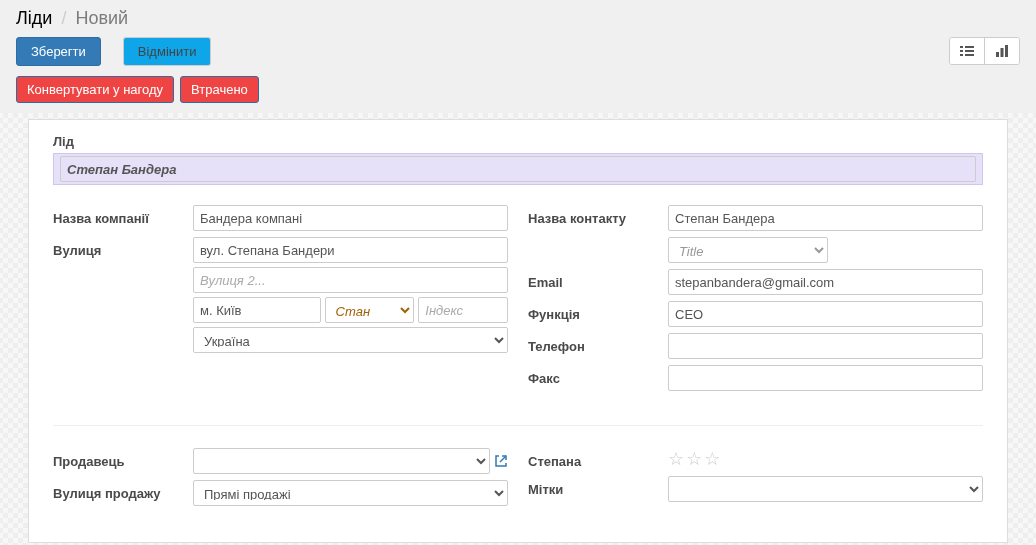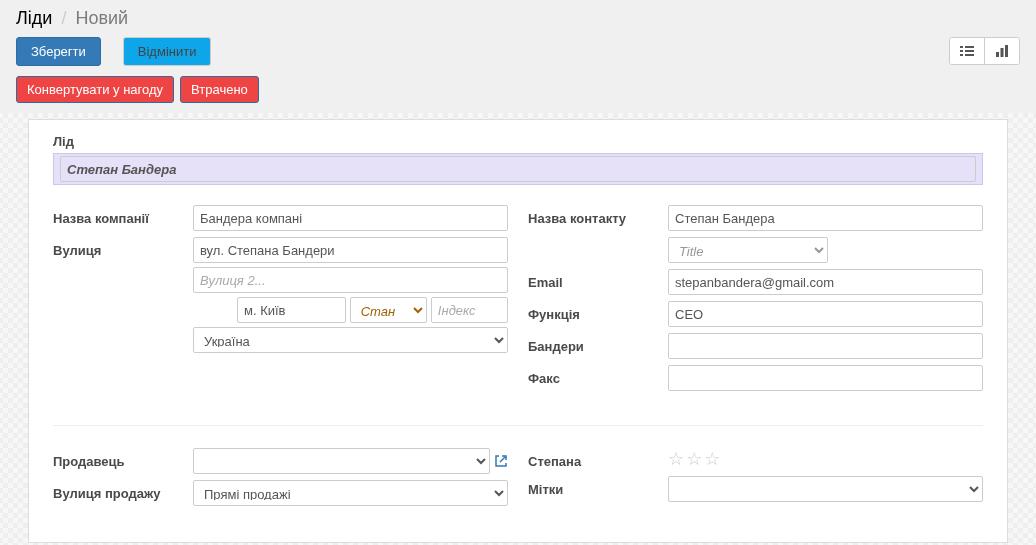--- a/index.html
+++ b/index.html
@@ -26,21 +26,21 @@
     .form-grid { display: flex; gap: 20px; }
     .col { flex: 1 1 50%; }
     .form-row { display: flex; align-items: flex-start; margin-bottom: 6px; }
     .row-label { width: 140px; padding-top: 6px; font-size: 13px; color: #4a4a4a; font-weight: bold;}
     .row-field { flex: 1; }
     input[type=text], select { width: 100%; padding: 5px 6px; border: 1px solid #ccc; border-radius: 2px; font-size: 13px; color:#555; height: 26px;}
     input::placeholder { color: #aaa; font-style: italic; }
     select { background:#fff; }
     .addr-group input, .addr-group select { margin-bottom: 4px; }
     .addr-line { display: flex; gap: 4px; }
-    .addr-line .city { flex: 3; margin-left: 44px; }
+    .addr-line .city { flex: 3; }
     .addr-line .state { flex: 2; color:#a16207;}
     .addr-line .zip { flex: 2; }
     .section-sep { border: none; border-top: 1px solid #eee; margin: 28px 0 22px 0; }
     .with-ext { display:flex; align-items:center; gap:4px;}
     .with-ext select { flex:1; }
     .ext-icon { color:#337ab7; cursor:pointer; font-size:14px; }
     .stars { display:flex; gap:2px; color:#ccc; font-size:18px; cursor:pointer;}
     .title-select { color:#999; font-style:italic; }
     svg { display:block; }
   </style>
@@ -145,21 +145,21 @@
             <input type="text" value="stepanbandera@gmail.com" style="">
           </div>
         </div>
         <div class="form-row">
           <div class="row-label">Функція</div>
           <div class="row-field">
             <input type="text" value="CEO" style="">
           </div>
         </div>
         <div class="form-row">
-          <div class="row-label">Бандери</div>
+          <div class="row-label">Телефон</div>
           <div class="row-field">
             <input type="text" value="" style="">
           </div>
         </div>
         <div class="form-row">
           <div class="row-label">Факс</div>
           <div class="row-field">
             <input type="text" value="" style="">
           </div>
         </div>

